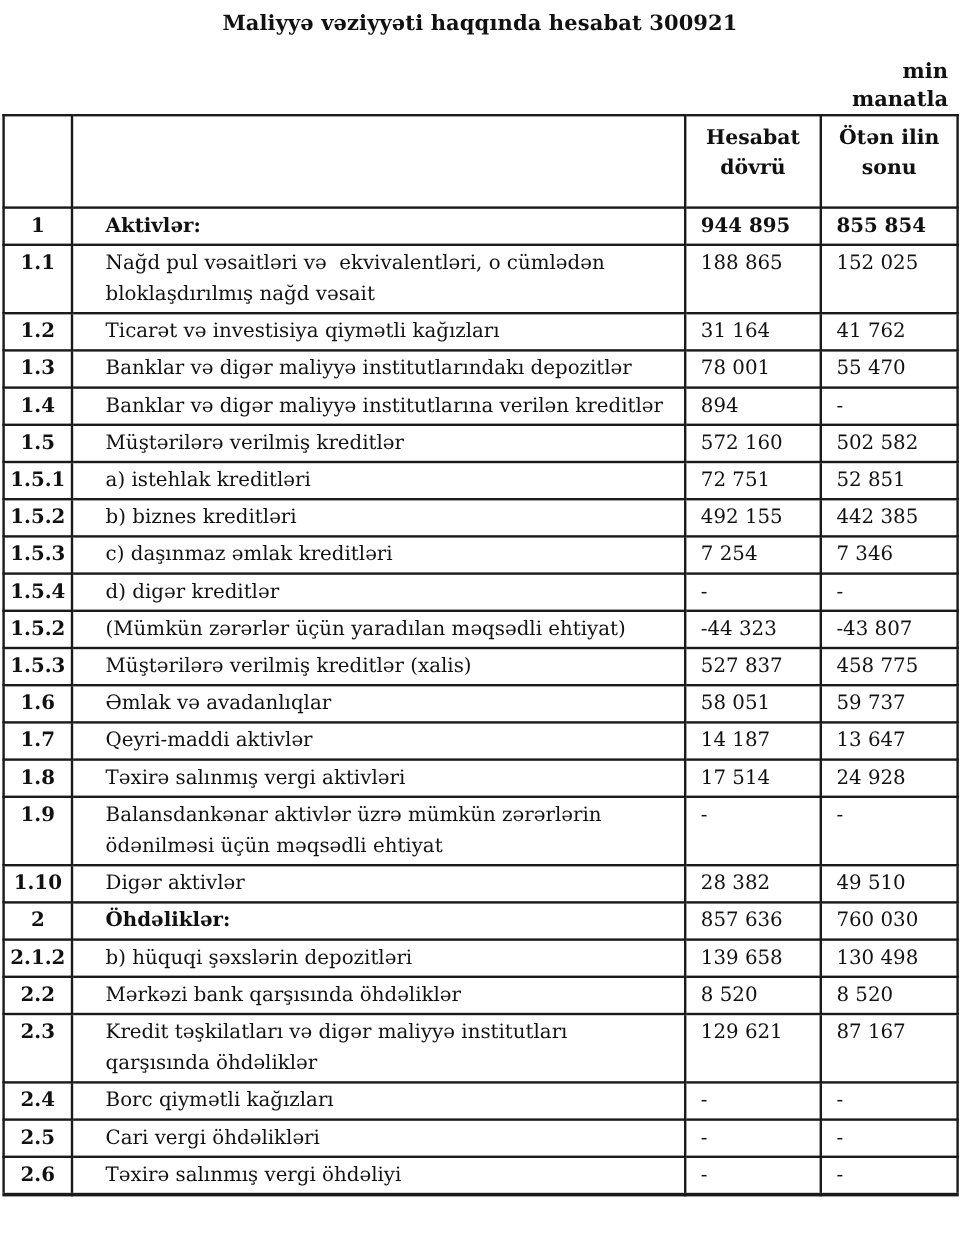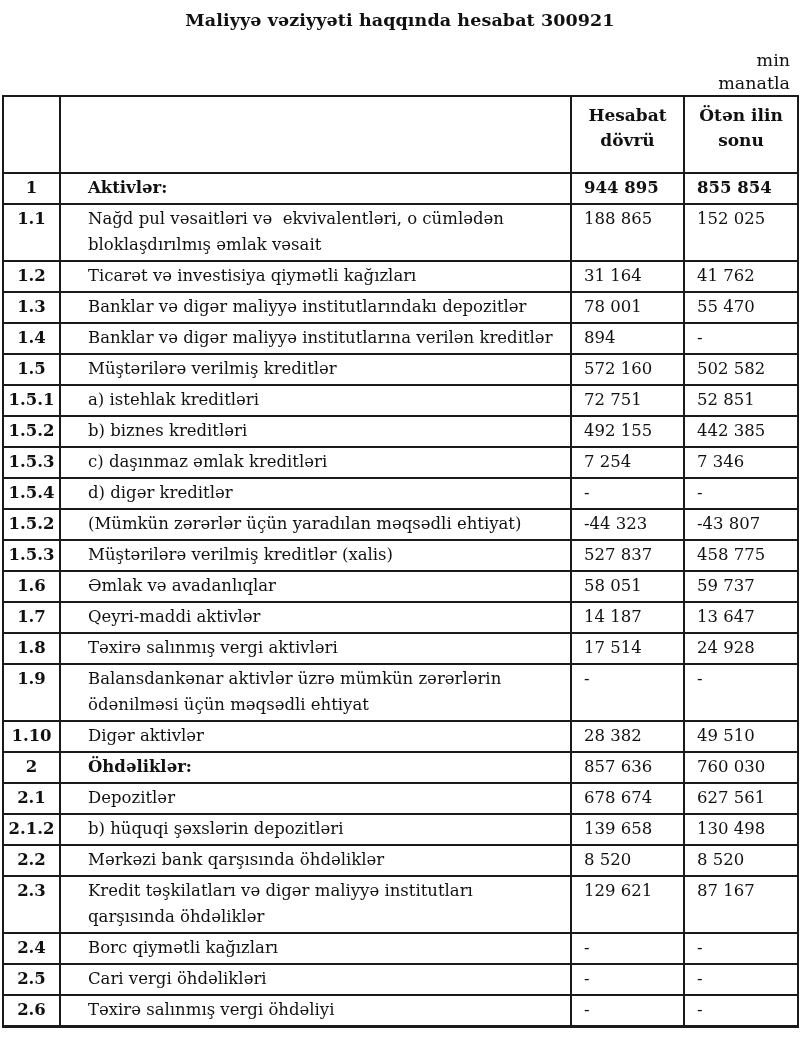--- a/index.html
+++ b/index.html
@@ -20,21 +20,21 @@
     font-weight: bold;
     line-height: 22px;
     letter-spacing: 0.1px;
   }
 
   .unit-note {
     margin-top: 18px;
     padding-right: 10px;
     text-align: right;
     font-size: 17.5px;
-    font-weight: normal;
+    font-weight: bold;
     line-height: 23px;
   }
 
   table.report {
     margin-left: 2px;
     width: 795px;
     border-collapse: collapse;
     table-layout: fixed;
     border: 2px solid #1a1a1a;
     border-bottom-width: 3px;
@@ -104,21 +104,21 @@
     <tbody id="report-body">
         <tr>
           <td class="no bold">1</td>
           <td class="desc bold">Aktivlər:</td>
           <td class="val bold">944 895</td>
           <td class="val bold">855 854</td>
         </tr>
         <tr>
           <td class="no bold">1.1</td>
           <td class="desc">Nağd pul vəsaitləri və  ekvivalentləri, o cümlədən
-bloklaşdırılmış əmlak vəsait</td>
+bloklaşdırılmış nağd vəsait</td>
           <td class="val">188 865</td>
           <td class="val">152 025</td>
         </tr>
         <tr>
           <td class="no bold">1.2</td>
           <td class="desc">Ticarət və investisiya qiymətli kağızları</td>
           <td class="val">31 164</td>
           <td class="val">41 762</td>
         </tr>
         <tr>
@@ -204,26 +204,20 @@
           <td class="no bold">1.10</td>
           <td class="desc">Digər aktivlər</td>
           <td class="val">28 382</td>
           <td class="val">49 510</td>
         </tr>
         <tr>
           <td class="no bold">2</td>
           <td class="desc bold">Öhdəliklər:</td>
           <td class="val">857 636</td>
           <td class="val">760 030</td>
-        </tr>
-        <tr>
-          <td class="no bold">2.1</td>
-          <td class="desc">Depozitlər</td>
-          <td class="val">678 674</td>
-          <td class="val">627 561</td>
         </tr>
         <tr>
           <td class="no bold">2.1.2</td>
           <td class="desc">b) hüquqi şəxslərin depozitləri</td>
           <td class="val">139 658</td>
           <td class="val">130 498</td>
         </tr>
         <tr>
           <td class="no bold">2.2</td>
           <td class="desc">Mərkəzi bank qarşısında öhdəliklər</td>

